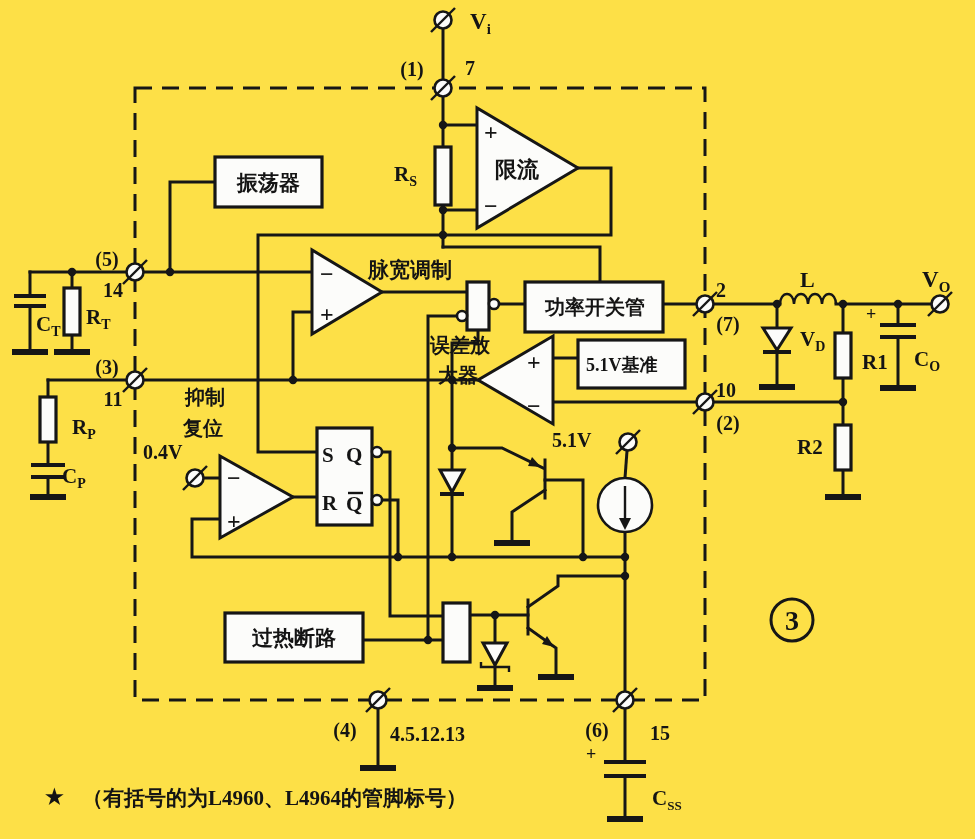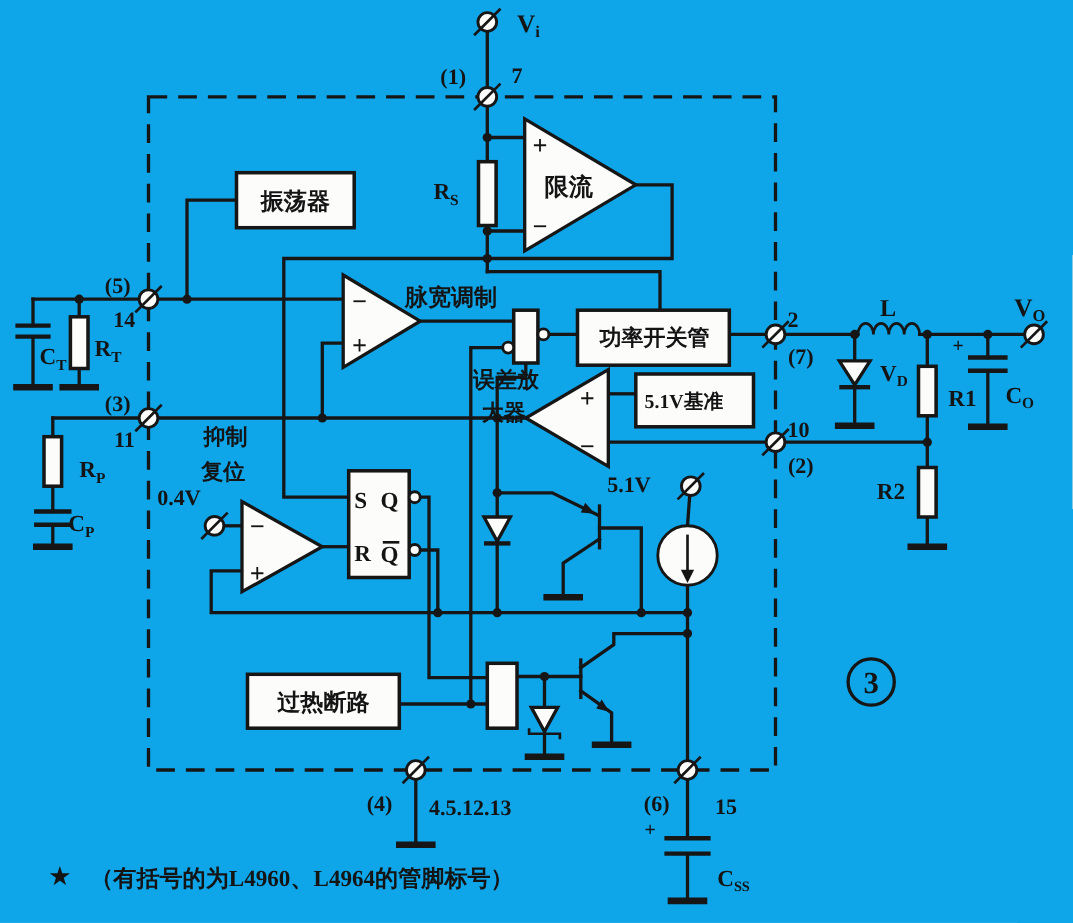--- a/index.html
+++ b/index.html
@@ -1,16 +1,16 @@
 <!DOCTYPE html>
 <html><head>
 <meta charset="utf-8">
 <style>
   html,body{margin:0;padding:0;background:#e8e8e4;}
-  .page{position:relative;width:975px;height:839px;background:#0ea5e9;margin:0 auto;
+  .page{position:relative;width:975px;height:839px;background:#fde047;margin:0 auto;
         font-family:"Liberation Serif", serif;}
   svg{display:block;}
   svg text{font-family:"Liberation Serif", serif;fill:#141414;}
   .wire{stroke:#161616;stroke-width:3;fill:none;stroke-linecap:square;}
   .thin{stroke:#161616;stroke-width:2.4;fill:none;}
   .boxr{stroke:#161616;stroke-width:3.2;fill:#fcfcfa;}
   .tri{stroke:#161616;stroke-width:3;fill:#fcfcfa;stroke-linejoin:miter;}
   .dot{fill:#161616;stroke:none;}
   .term{fill:#fcfcfa;stroke:#161616;stroke-width:2.6;}
   .gnd{stroke:#161616;stroke-width:6;}

